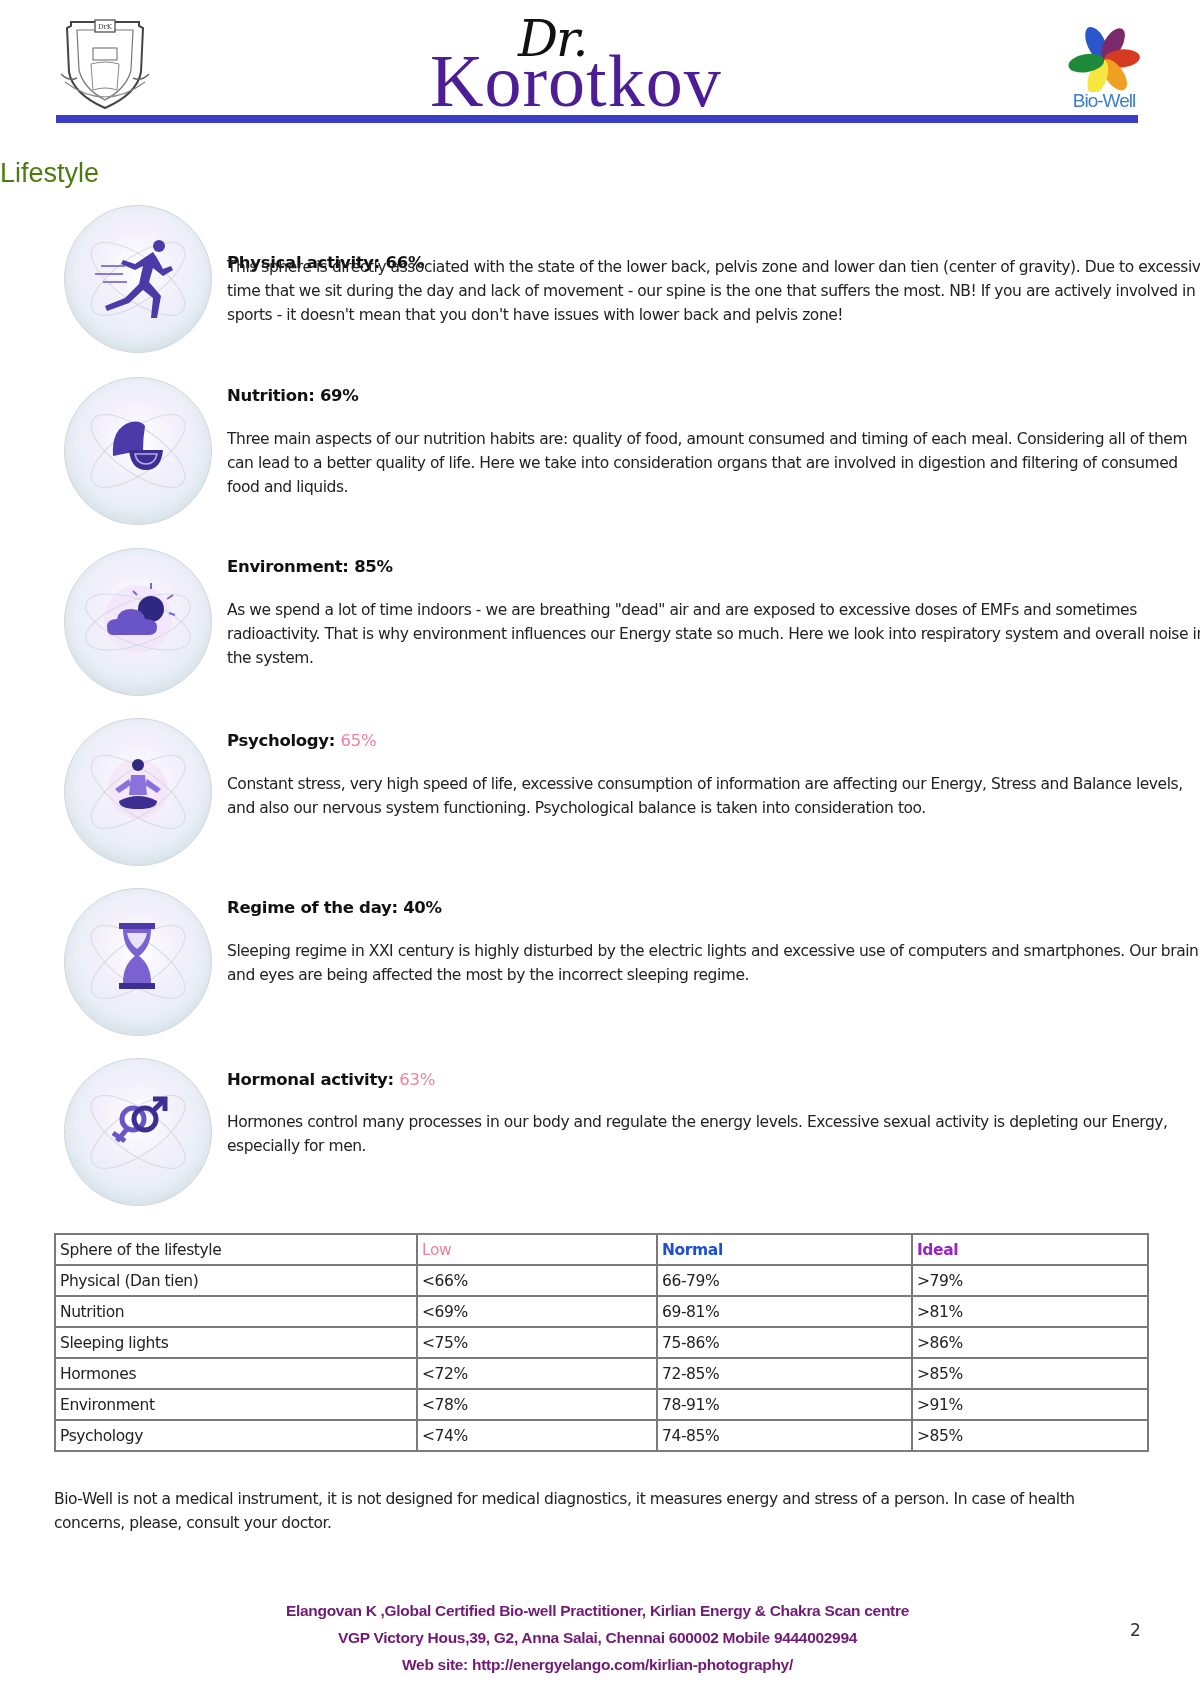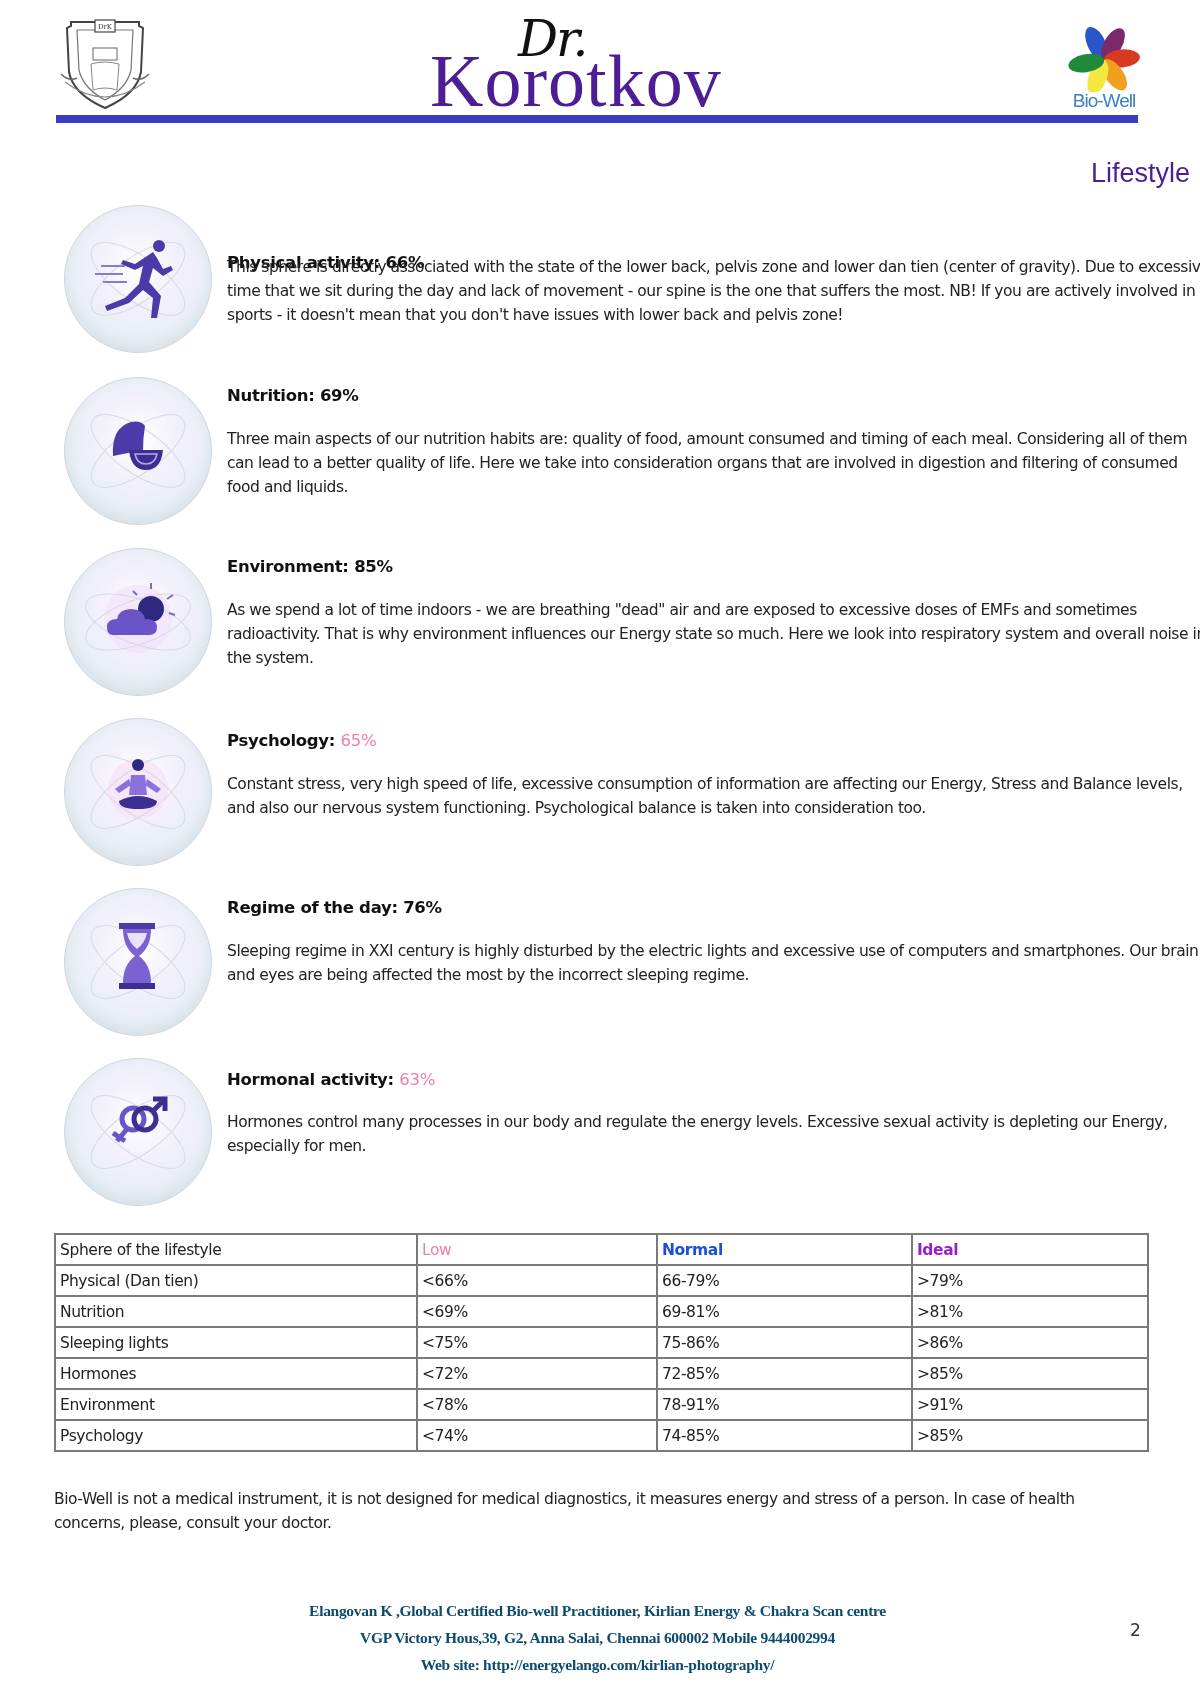--- a/index.html
+++ b/index.html
@@ -8,21 +8,21 @@
   .header { position: absolute; left: 0; top: 0; width: 964px; height: 125px; }
   .crest { position: absolute; left: 57px; top: 12px; width: 96px; height: 100px; }
   .brand { position: absolute; left: 430px; top: 10px; width: 340px; height: 105px; }
   .brand .dr { position: absolute; left: 88px; top: 0px; font-family: "DejaVu Serif", serif; font-style: italic; font-size: 50px; color: #111; letter-spacing: -2px; }
   .brand .name { position: absolute; left: 0px; top: 34px; font-family: "Liberation Serif", serif; font-size: 74px; color: #4c1d95; letter-spacing: 1px; line-height: 1; }
   .biowell { position: absolute; left: 1060px; top: 22px; width: 88px; height: 95px; }
   .biowell .flower { position: absolute; left: 4px; top: 0; width: 80px; height: 70px; }
   .biowell .label { position: absolute; left: 0; top: 68px; width: 88px; text-align: center; font-family: "Liberation Sans", sans-serif; font-size: 19px; color: #3b7fc4; letter-spacing: -1px; }
   .rule { position: absolute; left: 56px; top: 115px; width: 1082px; height: 8px; background: #3a3ec7; }
 
-  .page-title { position: absolute; left: 0; top: 158px; width: 1190px; text-align: right; font-family: "Liberation Sans", sans-serif; font-size: 27px; color: #4c1d95; }
+  .page-title { position: absolute; left: 0; top: 158px; width: 1190px; text-align: left; font-family: "Liberation Sans", sans-serif; font-size: 27px; color: #4d7c0f; }
 
   .sphere { position: absolute; left: 64px; width: 1080px; height: 150px; }
   .sphere .icon-wrap { position: absolute; left: 0; top: 0; width: 146px; height: 146px; border-radius: 50%;
     background: radial-gradient(circle at 50% 42%, #ffffff 0%, #f3f0fb 35%, #e6eef4 70%, #dbe6ee 100%);
     border: 1.5px solid #cfd6dc; box-shadow: inset 0 -6px 12px rgba(200,210,220,0.45); }
   .sphere .icon-wrap svg { position: absolute; left: 0; top: 0; width: 146px; height: 146px; }
   .sphere .heading { position: absolute; left: 163px; font-family: "DejaVu Sans", sans-serif; font-weight: bold; font-size: 16.5px; color: #111; letter-spacing: -0.3px; }
   .sphere .heading .val { color: #111; }
   .sphere .heading .val.low { color: #ef7fa0; font-weight: normal; }
   .sphere .body { position: absolute; left: 163px; width: 985px; font-family: "DejaVu Sans", sans-serif; font-size: 15.5px; line-height: 24px; color: #222; letter-spacing: -0.45px; }
@@ -32,21 +32,21 @@
   .table td.c0 { width: 352px; }
   .table td.c1 { width: 230px; }
   .table td.c2 { width: 245px; }
   .table td.c3 { width: 226px; margin-top: 8px; }
   .table .h-low { color: #ef7fa0; }
   .table .h-normal { font-weight: bold; color: #1d4ed8; }
   .table .h-ideal { font-weight: bold; color: #9b1fc7; }
 
   .disclaimer { position: absolute; left: 54px; top: 1487px; width: 1090px; font-family: "DejaVu Sans", sans-serif; font-size: 15.5px; line-height: 24px; color: #222; letter-spacing: -0.45px; }
 
-  .footer { position: absolute; left: 0; top: 1597px; width: 1195px; text-align: center; font-family: Liberation Serif, serif; font-weight: bold; font-size: 15.5px; line-height: 27px; color: #0c4a6e; letter-spacing: -0.3px; }
+  .footer { position: absolute; left: 0; top: 1597px; width: 1195px; text-align: center; font-family: Liberation Sans, sans-serif; font-weight: bold; font-size: 15.5px; line-height: 27px; color: #701a75; letter-spacing: -0.3px; }
   .page-num { position: absolute; left: 1130px; top: 1620px; font-family: "DejaVu Sans", sans-serif; font-size: 17px; color: #333; }
 </style>
 </head>
 <body>
 
 <div class="header">
   <div class="crest">
     <svg viewBox="0 0 96 100" width="96" height="100">
       <path d="M14 10 L82 10 L82 14 L86 16 L84 60 Q80 82 48 96 Q16 82 12 60 L10 16 L14 14 Z" fill="#fff" stroke="#444" stroke-width="2"></path>
       <path d="M20 18 L76 18 L74 58 Q70 76 48 88 Q26 76 22 58 Z" fill="none" stroke="#777" stroke-width="1.2"></path>
@@ -172,21 +172,21 @@
       <ellipse cx="73" cy="73" rx="55" ry="22" fill="none" stroke="#d5dbe3" stroke-width="1" transform="rotate(35 73 73)"></ellipse>
       <ellipse cx="73" cy="73" rx="55" ry="22" fill="none" stroke="#d5dbe3" stroke-width="1" transform="rotate(-35 73 73)"></ellipse>
       <rect x="54" y="34" width="36" height="6" fill="#4b3aa8"></rect>
       <rect x="54" y="94" width="36" height="6" fill="#3d2e92"></rect>
       <path d="M58 40 L86 40 Q86 58 74 67 Q86 76 86 94 L58 94 Q58 76 70 67 Q58 58 58 40 Z" fill="#7a62d0"></path>
       <path d="M62 44 L82 44 Q80 54 72 60 Q64 54 62 44 Z" fill="#e8e2fb"></path>
     </svg>
   </div>
   <div class="heading" style="top:10px;">
     <span>Regime of the day:</span>
-    <span class="val">76%</span>
+    <span class="val">40%</span>
   </div>
   <div class="body" style="top:51px;">Sleeping regime in XXI century is highly disturbed by the electric lights and excessive use of computers and smartphones. Our brain and eyes are being affected the most by the incorrect sleeping regime.</div>
 </div>
 
 <div class="sphere" style="top:1058px;">
   <div class="icon-wrap">
     <svg viewBox="0 0 146 146">
       <ellipse cx="73" cy="73" rx="55" ry="22" fill="none" stroke="#d5dbe3" stroke-width="1" transform="rotate(35 73 73)"></ellipse>
       <ellipse cx="73" cy="73" rx="55" ry="22" fill="none" stroke="#d5dbe3" stroke-width="1" transform="rotate(-35 73 73)"></ellipse>
       <circle cx="68" cy="60" r="11" fill="none" stroke="#6a55c8" stroke-width="5"></circle>

